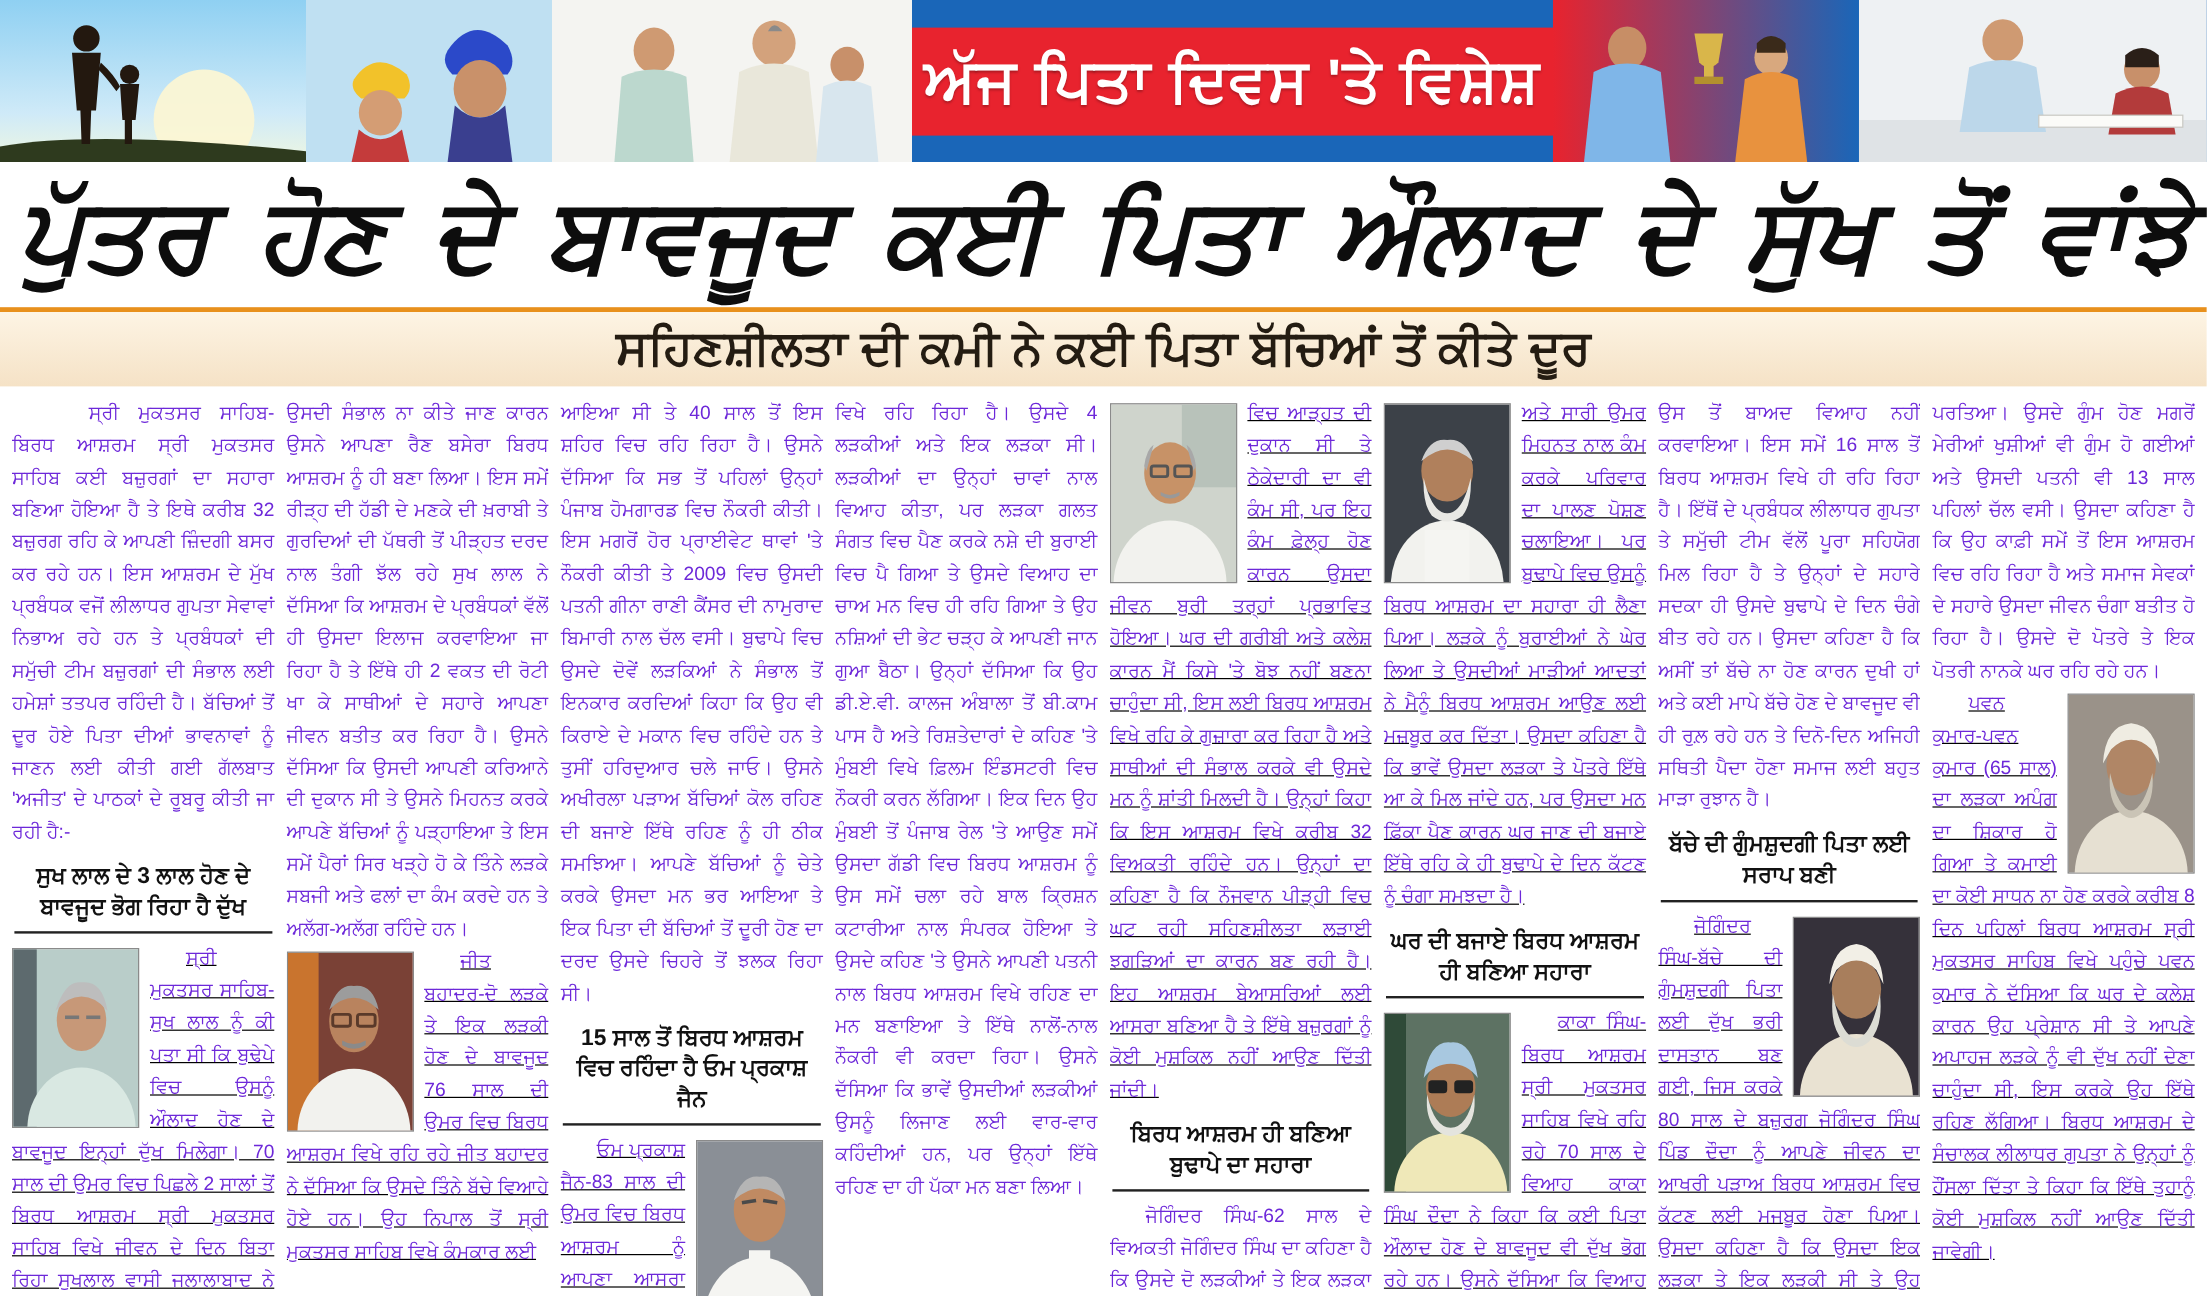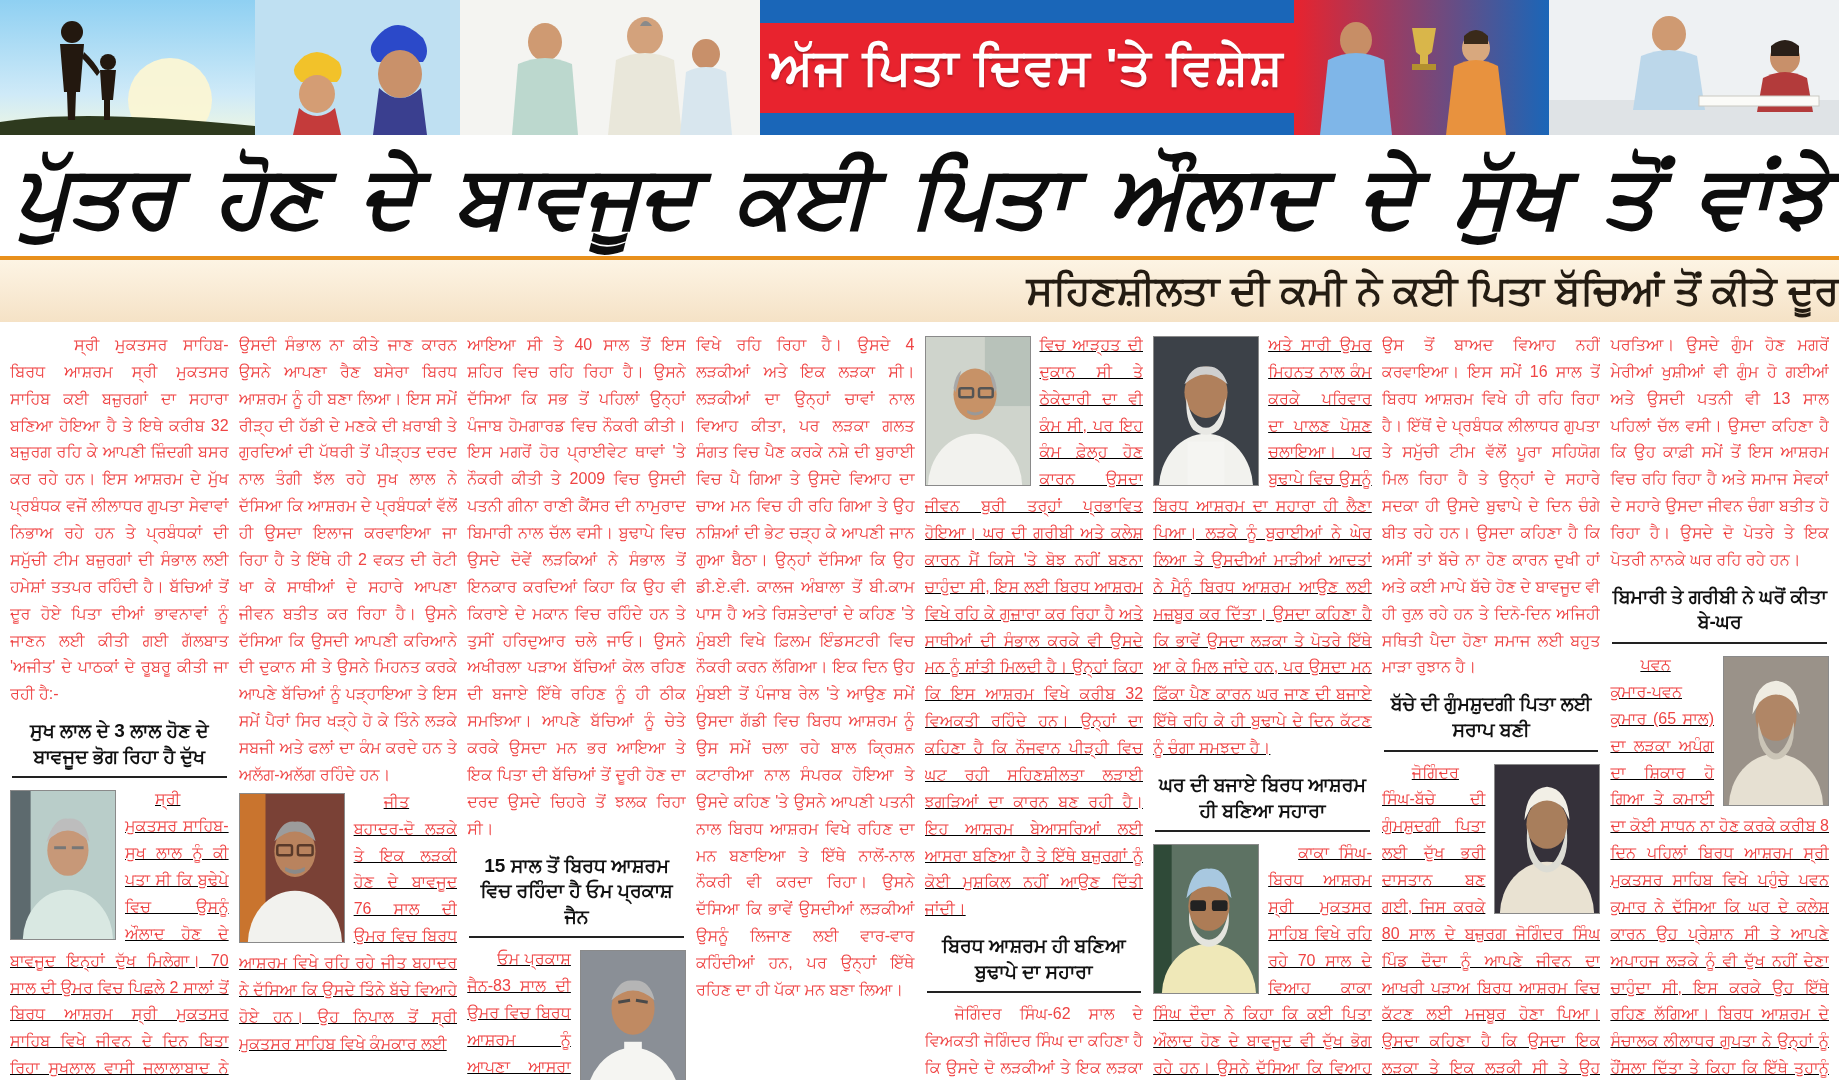--- a/index.html
+++ b/index.html
@@ -23,28 +23,28 @@
   .art-study { width:330px; }
 
   
   .headline-wrap { padding:12px 14px 4px 14px; background:#fff;font-style:italic; }
   .headline { font-size:86px; font-weight:bold; color:#0d0d0d; line-height:1.15;
     text-align:justify; text-align-last:justify; white-space:nowrap; letter-spacing:-1px; }
 
   
   .kicker { margin-top:6px; border-top:4px solid #e8901c;
     background:linear-gradient(#fdf4e4,#f5e2c6); height:66px;
-    display:flex; align-items:center; justify-content:flex-end; }
+    display:flex; align-items:center; justify-content:center; }
   .kicker-text { font-size:40px; font-weight:bold; color:#241c12; }
 
   
   .body { display:grid; grid-template-columns:repeat(8,1fr); gap:0 10px;
     padding:10px 10px 0 10px; height:769px; overflow:hidden; }
   .col { overflow:hidden; height:100%; }
-  .para { font-size:16px; line-height:1.68; color:#ef4444; text-align:justify; }
+  .para { font-size:16px; line-height:1.68; color:#6d28d9; text-align:justify; }
   .indent { text-indent:30px; }
   .lead { text-indent:64px; }
   .subhead { font-size:19px; font-weight:bold; text-align:center; color:#111;
     line-height:1.35; margin:10px 2px 8px 2px; padding-bottom:7px;
     border-bottom:2px solid #222; }
   .story { overflow:visible;text-decoration:underline; }
   .photo { width:106px; height:150px; border:1px solid #8a8a8a; background:#ddd;
     margin:4px 0; }
   .photo.left  { float:left;  margin-right:9px; }
   .photo.right { float:right; margin-left:9px; }
@@ -270,21 +270,20 @@
             <path d="M30,56 Q32,24 53,22 Q74,24 76,56 L70,44 Q62,36 53,36 Q44,36 36,44 Z" fill="#f2efe6"></path>
             <path d="M33,64 Q40,100 53,102 Q66,100 73,64 Q76,92 64,104 Q53,114 42,104 Q30,92 33,64 Z" fill="#dcdcd4"></path>
           </svg>
         </div>
         <p class="para indent">ਜੋਗਿੰਦਰ ਸਿੰਘ-ਬੱਚੇ ਦੀ ਗੁੰਮਸ਼ੁਦਗੀ ਪਿਤਾ ਲਈ ਦੁੱਖ ਭਰੀ ਦਾਸਤਾਨ ਬਣ ਗਈ, ਜਿਸ ਕਰਕੇ 80 ਸਾਲ ਦੇ ਬਜ਼ੁਰਗ ਜੋਗਿੰਦਰ ਸਿੰਘ ਪਿੰਡ ਦੌਦਾ ਨੂੰ ਆਪਣੇ ਜੀਵਨ ਦਾ ਆਖਰੀ ਪੜਾਅ ਬਿਰਧ ਆਸ਼ਰਮ ਵਿਚ ਕੱਟਣ ਲਈ ਮਜਬੂਰ ਹੋਣਾ ਪਿਆ। ਉਸਦਾ ਕਹਿਣਾ ਹੈ ਕਿ ਉਸਦਾ ਇਕ ਲੜਕਾ ਤੇ ਇਕ ਲੜਕੀ ਸੀ ਤੇ ਉਹ ਵਿਆਹੇ ਹੋਏ ਸਨ, ਪਰ 9 ਸਾਲ ਪਹਿਲਾਂ ਉਸਦਾ ਲੜਕਾ ਅਚਾਨਕ ਗੁੰਮ ਹੋ ਗਿਆ ਤੇ ਵਾਪਸ ਨਹੀਂ</p>
       </div>
     </div>
 
     <div class="col">
       <p class="para">ਪਰਤਿਆ। ਉਸਦੇ ਗੁੰਮ ਹੋਣ ਮਗਰੋਂ ਮੇਰੀਆਂ ਖੁਸ਼ੀਆਂ ਵੀ ਗੁੰਮ ਹੋ ਗਈਆਂ ਅਤੇ ਉਸਦੀ ਪਤਨੀ ਵੀ 13 ਸਾਲ ਪਹਿਲਾਂ ਚੱਲ ਵਸੀ। ਉਸਦਾ ਕਹਿਣਾ ਹੈ ਕਿ ਉਹ ਕਾਫ਼ੀ ਸਮੇਂ ਤੋਂ ਇਸ ਆਸ਼ਰਮ ਵਿਚ ਰਹਿ ਰਿਹਾ ਹੈ ਅਤੇ ਸਮਾਜ ਸੇਵਕਾਂ ਦੇ ਸਹਾਰੇ ਉਸਦਾ ਜੀਵਨ ਚੰਗਾ ਬਤੀਤ ਹੋ ਰਿਹਾ ਹੈ। ਉਸਦੇ ਦੋ ਪੋਤਰੇ ਤੇ ਇਕ ਪੋਤਰੀ ਨਾਨਕੇ ਘਰ ਰਹਿ ਰਹੇ ਹਨ।</p>
-      <h3 class="subhead">ਬਿਮਾਰੀ ਤੇ ਗਰੀਬੀ ਨੇ ਘਰੋਂ ਕੀਤਾ ਬੇ-ਘਰ</h3>
       <div class="story">
         <div class="photo right">
           <svg viewBox="0 0 106 150" preserveAspectRatio="none">
             <rect width="106" height="150" fill="#9a9289"></rect>
             <ellipse cx="53" cy="152" rx="48" ry="54" fill="#e6e0d2"></ellipse>
             <ellipse cx="53" cy="60" rx="21" ry="25" fill="#b08666"></ellipse>
             <path d="M29,58 Q31,26 53,24 Q75,26 77,58 L70,46 Q62,38 53,38 Q44,38 36,46 Z" fill="#efece2"></path>
             <path d="M35,66 Q42,96 53,98 Q64,96 71,66 Q73,90 62,100 Q53,108 44,100 Q33,90 35,66 Z" fill="#cac4b6"></path>
           </svg>
         </div>

